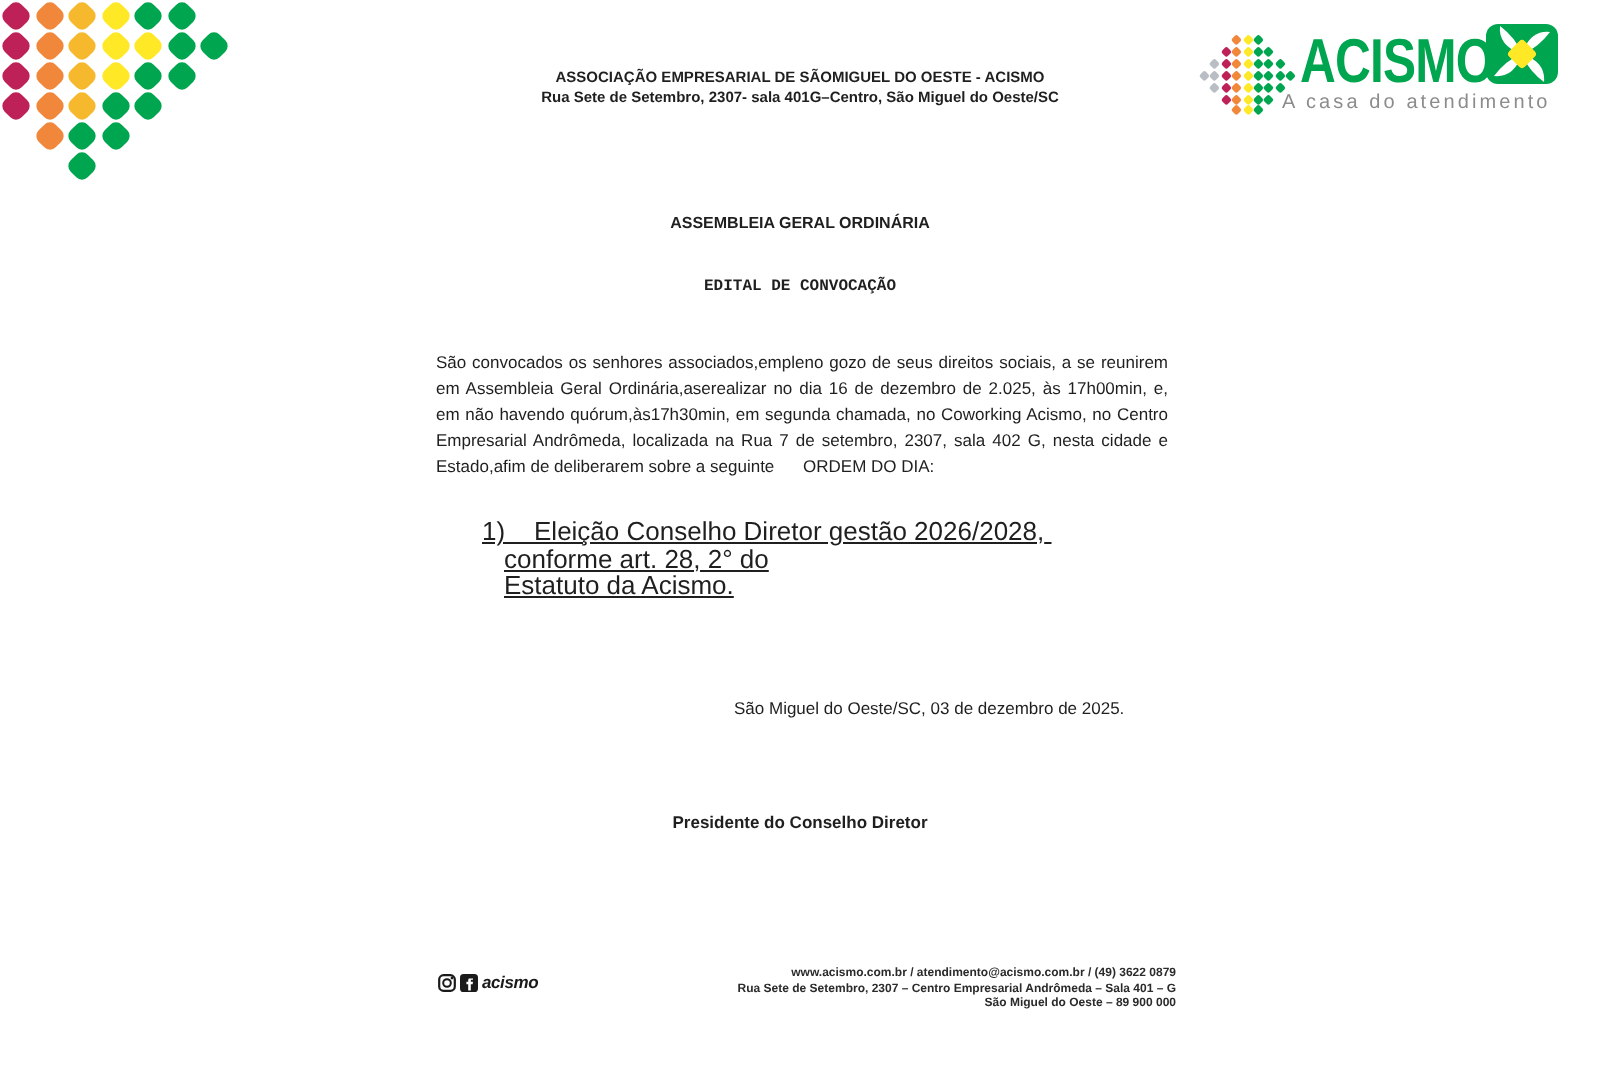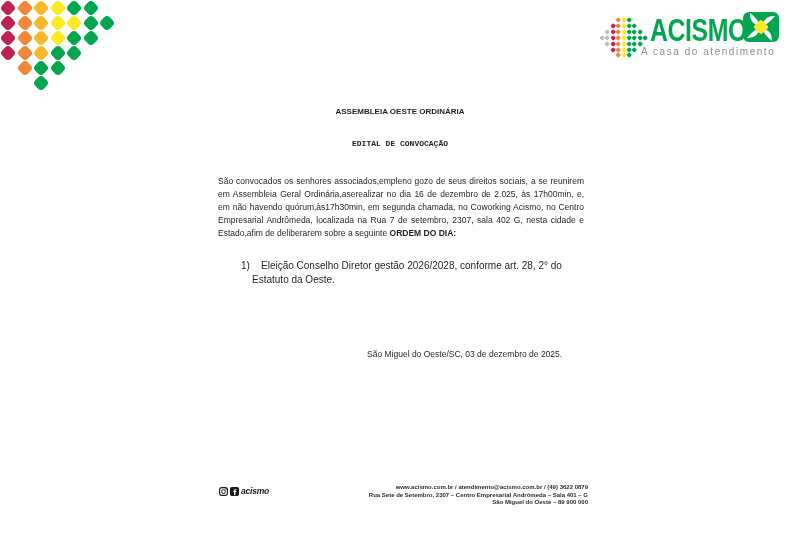--- a/index.html
+++ b/index.html
@@ -35,26 +35,26 @@
     font-size:8px;font-weight:bold;color:#1f1f1f;
   }
   #title1{top:107px;}
   #title2{top:139px;font-family:Liberation Mono, monospace;}
   
   .body-par{
     position:absolute;left:218px;top:175px;width:366px;
     font-size:8.5px;line-height:13px;text-align:justify;text-align-last:left;
     color:#1f1f1f;
   }
-  .body-par b{font-weight:bold;}
+  .body-par b{font-weight:normal;margin-left:12px;}
   
   .order-item{
     position:absolute;left:252px;top:259px;width:320px;
-    font-size:10px;line-height:13.5px;color:#1f1f1f;
-    text-indent:-11px;white-space:pre-wrap;
+    font-size:13px;line-height:13.5px;color:#1f1f1f;
+    text-indent:-11px;white-space:pre-wrap;text-decoration:underline;
   }
   
   .date-line{
     position:absolute;left:367px;top:329px;font-size:8.5px;color:#1f1f1f;
     white-space:nowrap;
     margin-top:20px;
   }
   
   .signature{
     position:absolute;left:0;top:404px;width:100%;text-align:center;
@@ -160,32 +160,35 @@
         <path d="M0 0 Q 4 -12 14 -11 Q 8 -3 0 0 Z" transform="rotate(180)"></path>
         <path d="M0 0 Q 4 -12 14 -11 Q 8 -3 0 0 Z" transform="rotate(270)"></path>
       </g>
       <rect x="-5.5" y="-5.5" width="11" height="11" rx="2" transform="rotate(45)" fill="#FFE926"></rect>
     </g>
   </svg>
   <div class="tagline">A casa do atendimento</div>
 </div>
 
 <div class="org-block">
-</div>
-
-<div id="title1" class="doc-title">ASSEMBLEIA OESTE ORDINÁRIA</div>
+  <div>ASSOCIAÇÃO EMPRESARIAL DE SÃOMIGUEL DO OESTE - ACISMO</div>
+  <div>Rua Sete de Setembro, 2307- sala 401G–Centro, São Miguel do Oeste/SC</div>
+</div>
+
+<div id="title1" class="doc-title">ASSEMBLEIA GERAL ORDINÁRIA</div>
 <div id="title2" class="doc-title">EDITAL DE CONVOCAÇÃO</div>
 
 <div class="body-par"><span>São convocados os senhores associados,empleno gozo de seus direitos sociais, a se reunirem em Assembleia Geral Ordinária,aserealizar no dia 16 de dezembro de 2.025, às 17h00min, e, em não havendo quórum,às17h30min, em segunda chamada, no Coworking Acismo, no Centro Empresarial Andrômeda, localizada na Rua 7 de setembro, 2307, sala 402 G, nesta cidade e Estado,afim de deliberarem sobre a seguinte </span><b>ORDEM DO DIA:</b></div>
 
-<div class="order-item"><span>1)    Eleição Conselho Diretor gestão 2026/2028, conforme art. 28, 2° do</span><br><span>Estatuto da Oeste.</span></div>
+<div class="order-item"><span>1)    Eleição Conselho Diretor gestão 2026/2028, conforme art. 28, 2° do</span><br><span>Estatuto da Acismo.</span></div>
 
 <div class="date-line">São Miguel do Oeste/SC, 03 de dezembro de 2025.</div>
 
 <div class="signature">
+  <div>Presidente do Conselho Diretor</div>
 </div>
 
 <div class="footer-left">
   <svg width="9" height="9" viewBox="0 0 9 9">
     <rect x="0.6" y="0.6" width="7.8" height="7.8" rx="2.2" fill="none" stroke="#1a1a1a" stroke-width="1.1"></rect>
     <circle cx="4.5" cy="4.5" r="1.9" fill="none" stroke="#1a1a1a" stroke-width="1"></circle>
     <circle cx="7" cy="2" r="0.7" fill="#1a1a1a"></circle>
   </svg>
   <svg width="9" height="9" viewBox="0 0 9 9">
     <rect width="9" height="9" rx="1.8" fill="#1a1a1a"></rect>

